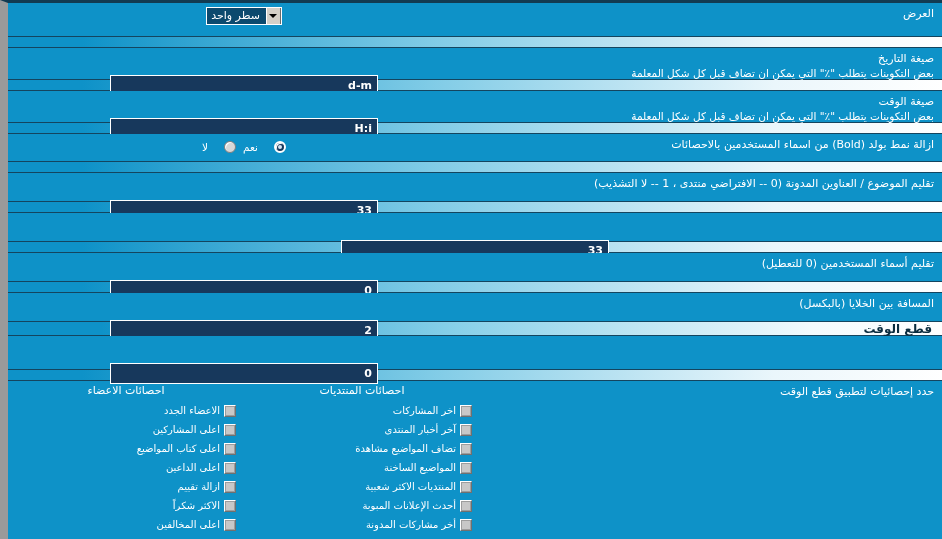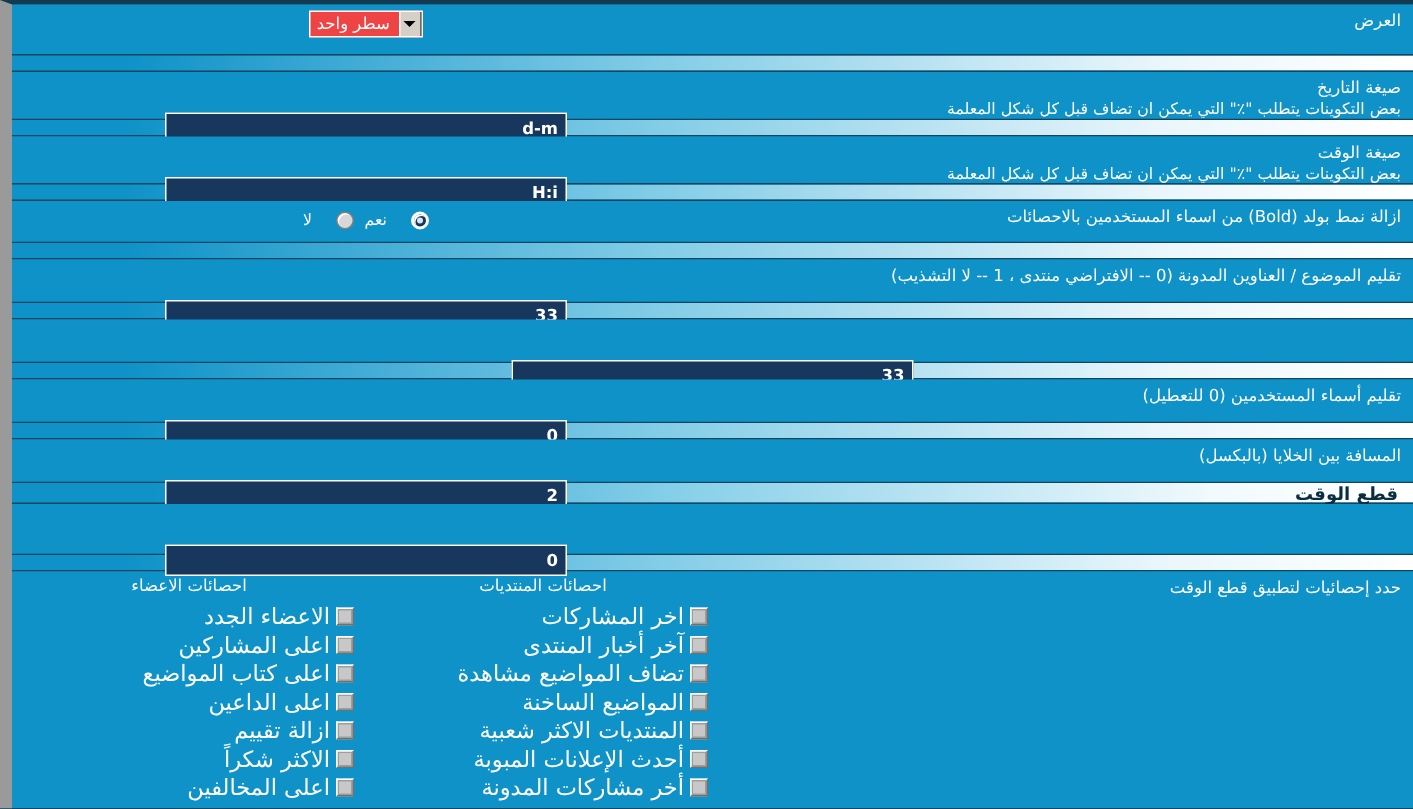--- a/index.html
+++ b/index.html
@@ -114,21 +114,21 @@
     margin-top: 24px;
   }
   .tinput.num { text-align: right; }
 
   
   .sel-wrap {
     display: inline-flex;
     flex-direction: row-reverse;
     align-items: stretch;
     height: 18px;
-    background: #ef4444;
+    background: #0c4a6e;
     border: 1px solid #ffffff;
     box-sizing: border-box;
   }
   .sel-text {
     color: #ffffff;
     font-size: 11px;
     line-height: 16px;
     padding: 0 6px 0 4px;
     white-space: nowrap;
     direction: rtl;
@@ -233,21 +233,21 @@
     flex-direction: row;
     align-items: center;
     justify-content: flex-start;
     gap: 4px;
     height: 19px;
     direction: rtl;
     padding-right: 2px;
   }
   .cb-item .cbtext {
     color: #ffffff;
-    font-size: 15px;
+    font-size: 10px;
     line-height: 14px;
     white-space: nowrap;
   }
   .cbx {
     flex: 0 0 auto;
     width: 12px; height: 12px;
     background: #c8c8c8;
     border-top: 1px solid #ffffff;
     border-left: 1px solid #ffffff;
     border-right: 1px solid #707070;

